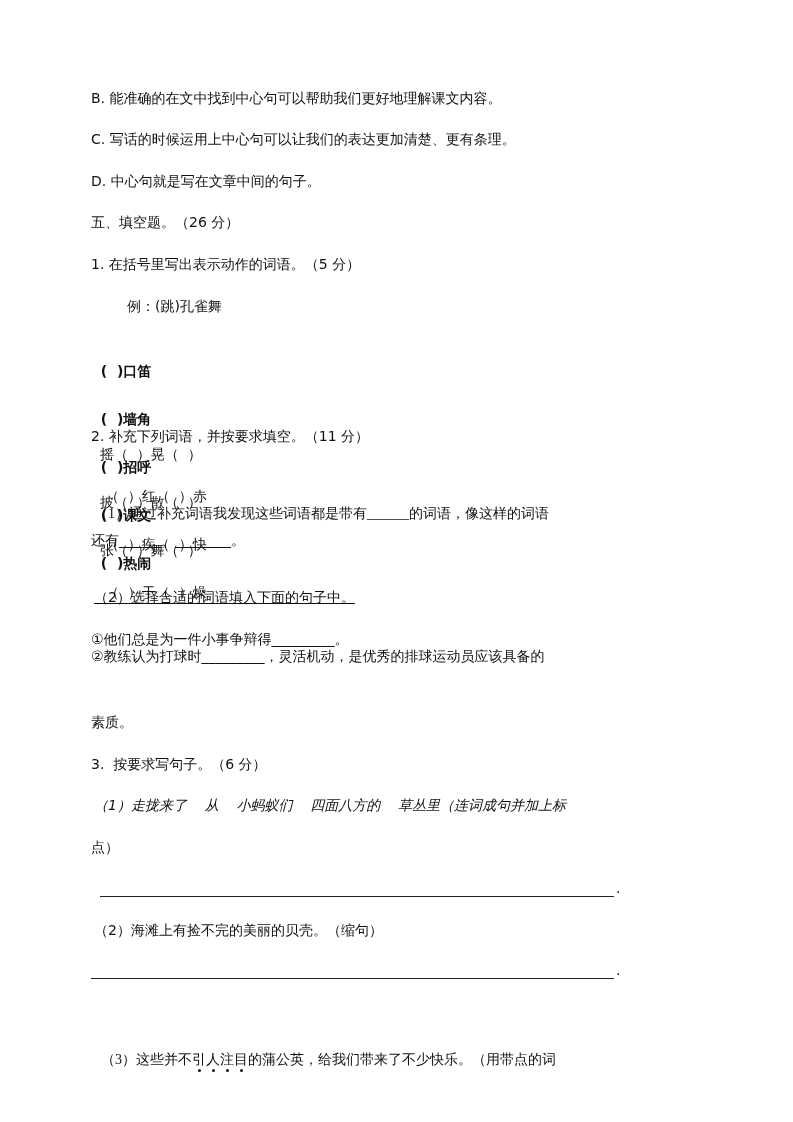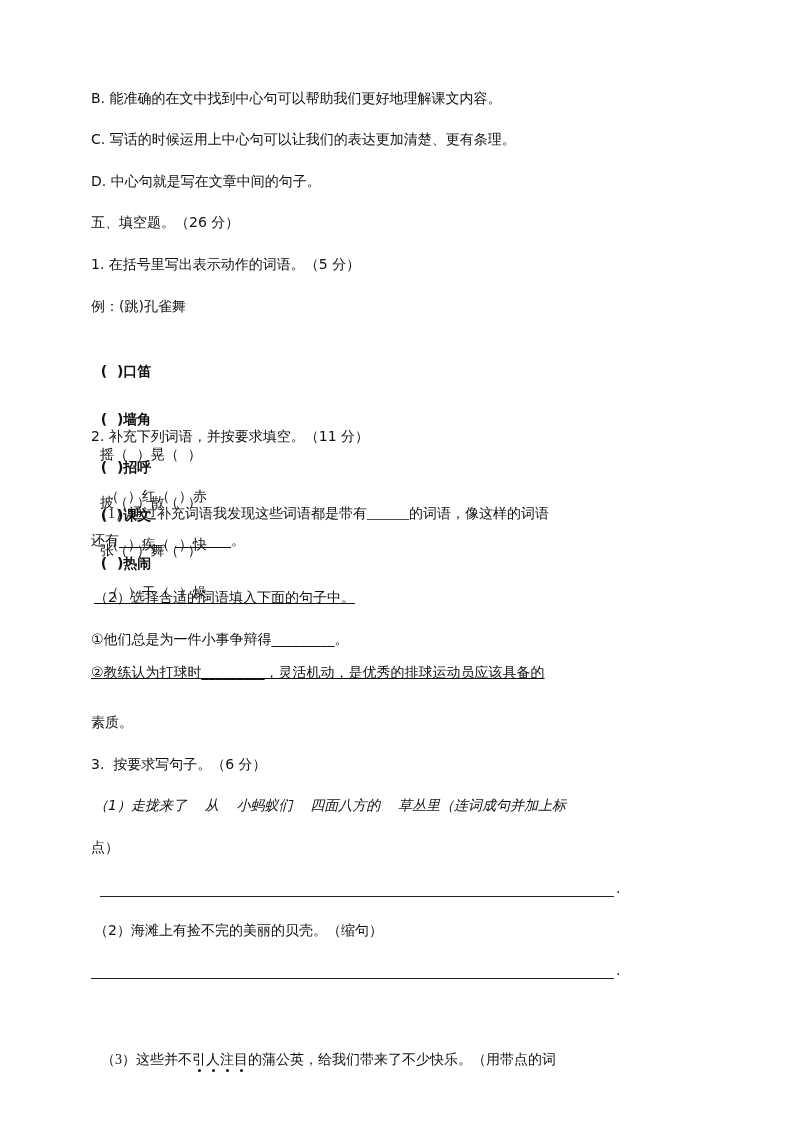--- a/index.html
+++ b/index.html
@@ -13,21 +13,21 @@
 </style>
 </head>
 <body>
 
 <div class="line" style="top:86px;">B. 能准确的在文中找到中心句可以帮助我们更好地理解课文内容。</div>
 <div class="line" style="top:127px;">C. 写话的时候运用上中心句可以让我们的表达更加清楚、更有条理。</div>
 <div class="line" style="top:169px;">D. 中心句就是写在文章中间的句子。</div>
 
 <div class="line" style="top:210px;">五、填空题。（26 分）</div>
 <div class="line" style="top:252px;">1. 在括号里写出表示动作的词语。（5 分）</div>
-<div class="line" style="top:294px;">例：(跳)孔雀舞</div>
+<div class="line" style="top:294px;margin-left:36px;">例：(跳)孔雀舞</div>
 
 <div class="line" style="top:335px;font-weight:bold;">
   <span>(  )口笛</span>
   <span style="display:inline-block;width:16px"></span>
   <span>(  )墙角</span>
   <span style="display:inline-block;width:24px"></span>
   <span>(  )招呼</span>
   <span style="display:inline-block;width:22px"></span>
   <span>(  )课文</span>
   <span style="display:inline-block;width:20px"></span>
@@ -49,21 +49,21 @@
   <span style="display:inline-block;width:12px"></span>
   <span>（  ）疾（  ）快</span>
   <span style="display:inline-block;width:30px"></span>
   <span>（  ）干（  ）燥</span>
 </div>
 
 <div class="line" style="top:502px; left:94px;font-family:Liberation Serif, serif;">（1）通过补充词语我发现这些词语都是带有______的词语，像这样的词语</div>
 <div class="line" style="top:528px;">还有______、________。</div>
 <div class="line" style="top:585px; left:94px;text-decoration:underline;">（2）选择合适的词语填入下面的句子中。</div>
 <div class="line" style="top:627px;text-align:center;">①他们总是为一件小事争辩得_________。</div>
-<div class="line" style="top:660px;text-decoration:underline;">②教练认为打球时_________，灵活机动，是优秀的排球运动员应该具备的</div>
+<div class="line" style="top:644px;">②教练认为打球时_________，灵活机动，是优秀的排球运动员应该具备的</div>
 <div class="line" style="top:710px;">素质。</div>
 
 <div class="line" style="top:752px;">3.  按要求写句子。（6 分）</div>
 <div class="line" style="top:793px; left:94px;font-style:italic;">（1）走拢来了    从    小蚂蚁们    四面八方的    草丛里（连词成句并加上标</div>
 <div class="line" style="top:835px;">点）</div>
 
 <div class="ans-line" style="top:896px; left:100px; width:514px;"></div>
 <div class="dot-end" style="top:880px; left:616px;">.</div>
 
 <div class="line" style="top:918px; left:94px;text-align:center;">（2）海滩上有捡不完的美丽的贝壳。（缩句）</div>

